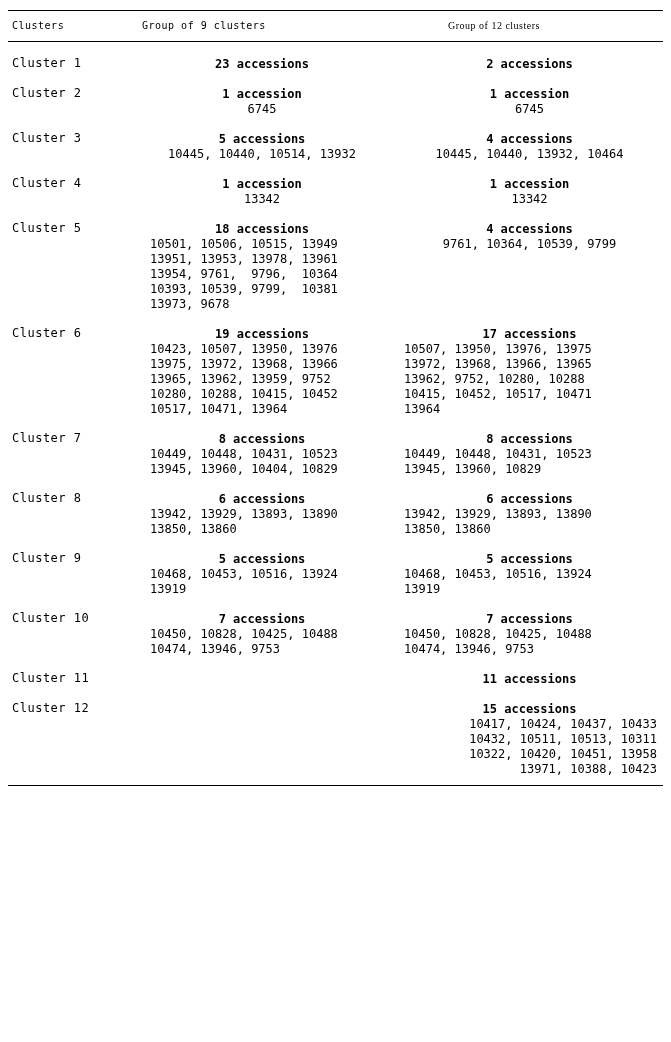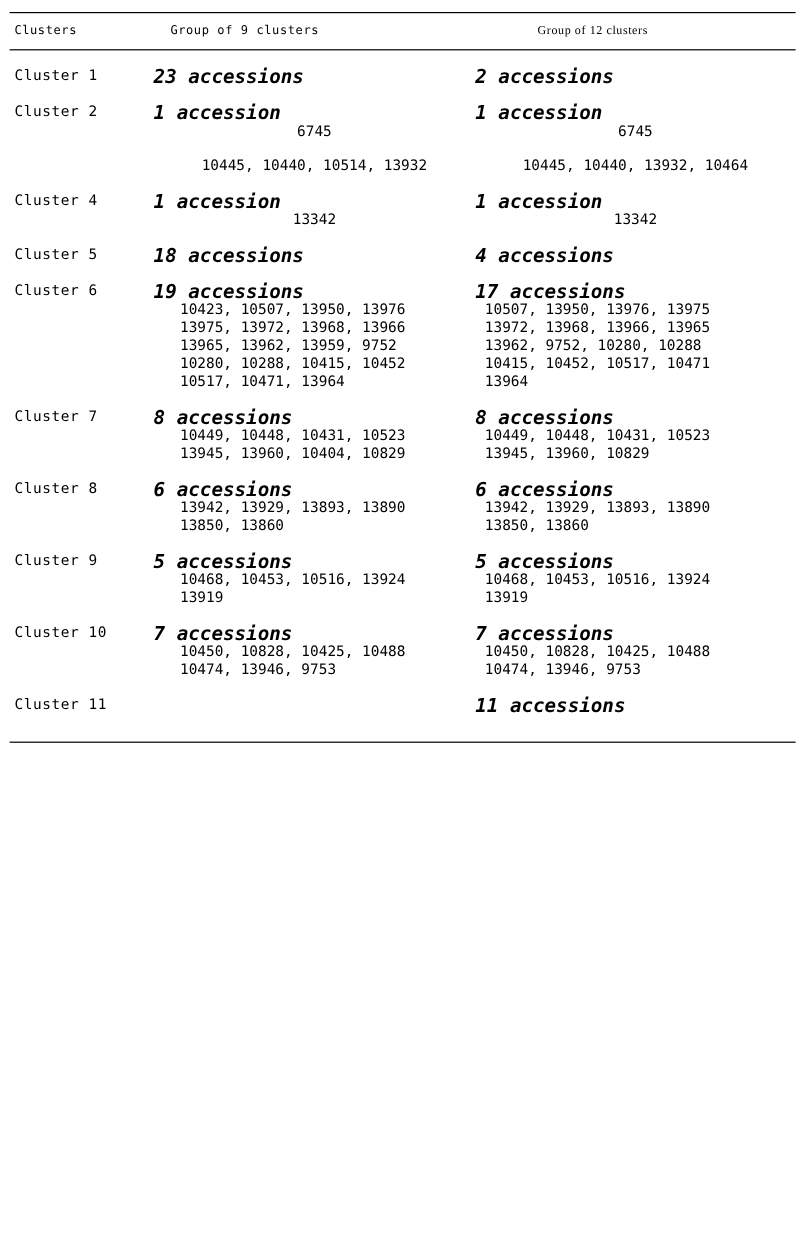--- a/index.html
+++ b/index.html
@@ -56,23 +56,23 @@
   .rowgap { height: 14px; }
 
   .cluster-name {
     font-size: 12px;
     letter-spacing: 0.5px;
     white-space: nowrap;
     padding-left: 4px !important;
     line-height: 15px;
   }
   .count {
-    font-size: 16px;
-    font-style: italic;
+    font-size: 12px;
     font-weight: bold;
+    text-align: center;
     line-height: 16px;
     white-space: nowrap;
   }
   .acc {
     font-size: 12px;
     line-height: 15px;
     white-space: pre;
   }
   .acc.center { text-align: center; }
   .acc.right  { text-align: right; padding-right: 6px; }
@@ -135,20 +135,25 @@
         <td></td>
         <td class="acc center">6745</td>
         <td class="acc center">6745</td>
       </tr>
 
       <tr class="rowgap">
           <td colspan="3"></td>
         </tr>
 
       <tr>
+        <td class="cluster-name">Cluster 3</td>
+        <td class="count">5 accessions</td>
+        <td class="count">4 accessions</td>
+      </tr>
+      <tr>
         <td></td>
         <td class="acc center">10445, 10440, 10514, 13932</td>
         <td class="acc center">10445, 10440, 13932, 10464</td>
       </tr>
 
       <tr class="rowgap">
           <td colspan="3"></td>
         </tr>
 
       <tr>
@@ -163,20 +168,29 @@
       </tr>
 
       <tr class="rowgap">
           <td colspan="3"></td>
         </tr>
 
       <tr>
         <td class="cluster-name">Cluster 5</td>
         <td class="count">18 accessions</td>
         <td class="count">4 accessions</td>
+      </tr>
+      <tr>
+        <td></td>
+        <td class="acc pad">10501, 10506, 10515, 13949
+13951, 13953, 13978, 13961
+13954, 9761,  9796,  10364
+10393, 10539, 9799,  10381
+13973, 9678</td>
+        <td class="acc center">9761, 10364, 10539, 9799</td>
       </tr>
 
       <tr class="rowgap">
           <td colspan="3"></td>
         </tr>
 
       <tr>
         <td class="cluster-name">Cluster 6</td>
         <td class="count">19 accessions</td>
         <td class="count">17 accessions</td>
@@ -270,20 +284,33 @@
       <tr>
         <td class="cluster-name">Cluster 11</td>
         <td class="count"></td>
         <td class="count">11 accessions</td>
       </tr>
 
       <tr class="rowgap">
           <td colspan="3"></td>
         </tr>
 
+      <tr>
+        <td class="cluster-name">Cluster 12</td>
+        <td class="count"></td>
+        <td class="count">15 accessions</td>
+      </tr>
+      <tr>
+        <td></td>
+        <td class="acc"></td>
+        <td class="acc right">10417, 10424, 10437, 10433
+10432, 10511, 10513, 10311
+10322, 10420, 10451, 13958
+13971, 10388, 10423</td>
+      </tr>
 
       <tr class="spacer-sm">
           <td colspan="3"></td>
         </tr>
 
     </tbody>
   </table>
 
   <hr class="rule rule-bottom">
 

